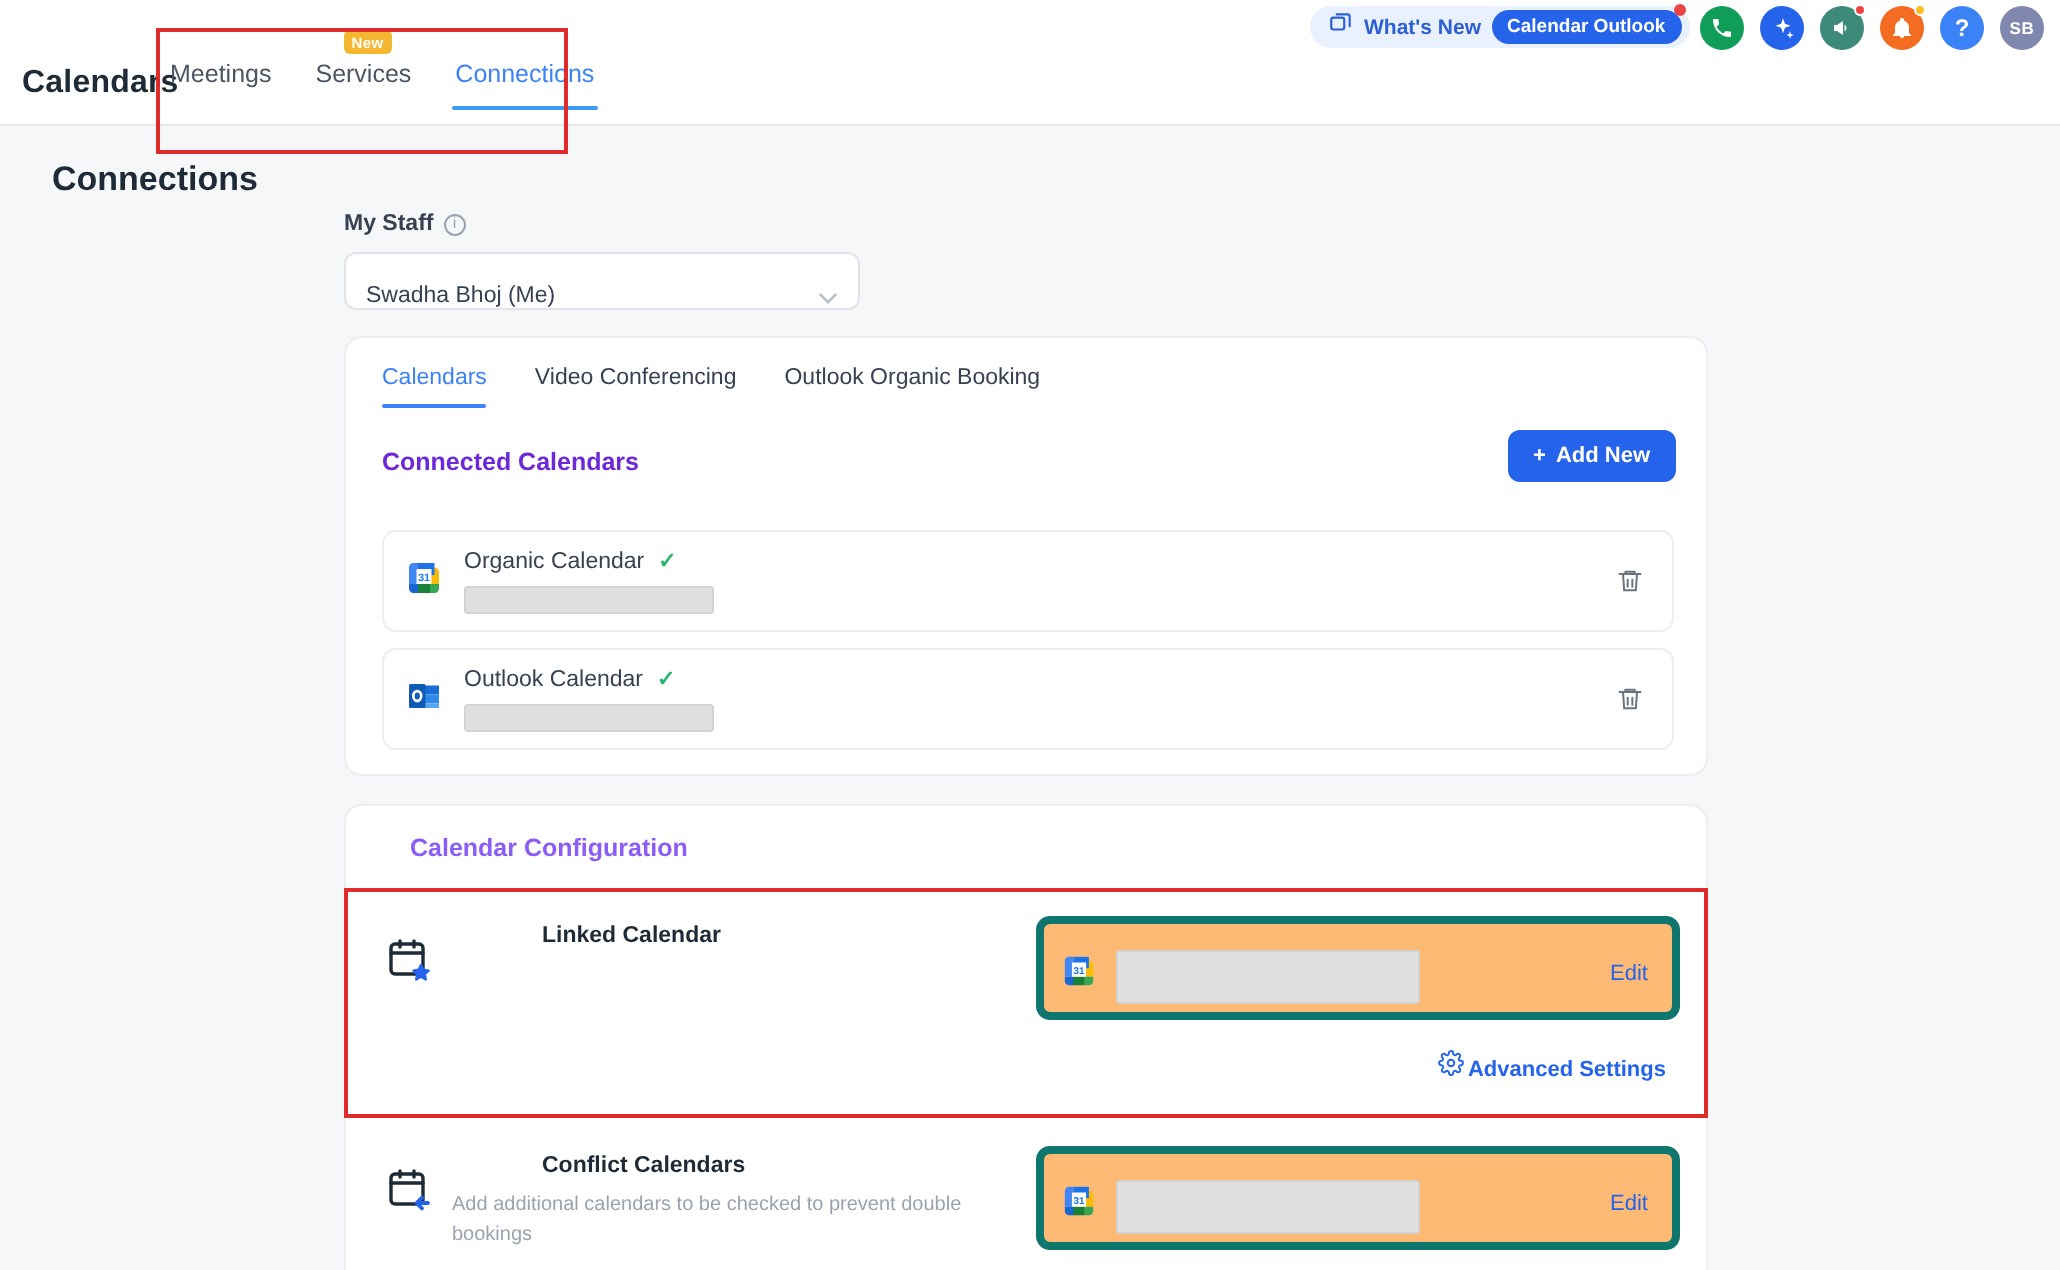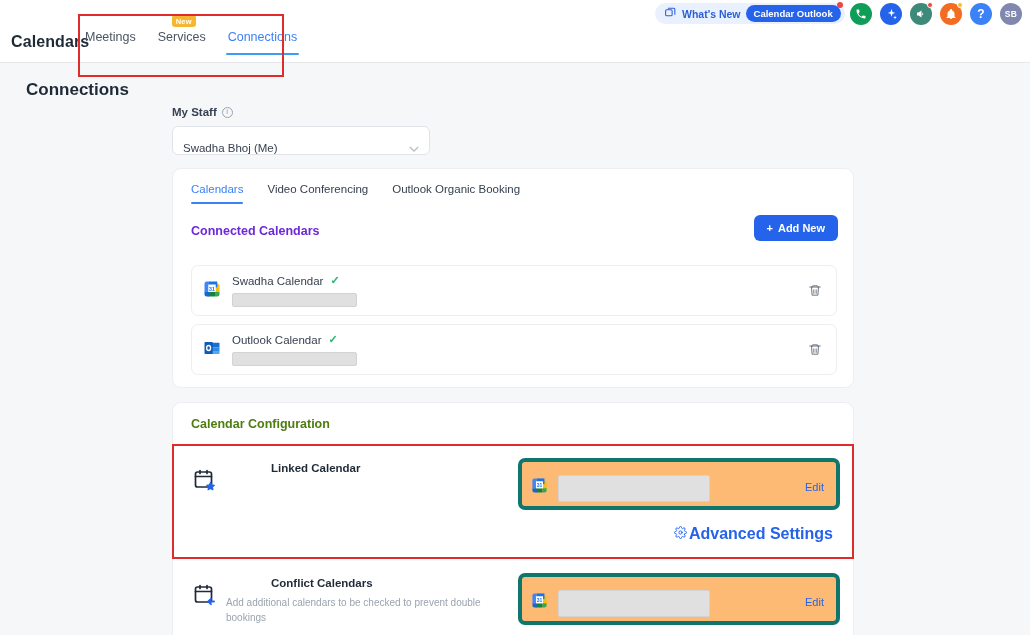--- a/index.html
+++ b/index.html
@@ -139,22 +139,22 @@
   .check { color: #2bb673; font-size: 11px; font-weight: bold; }
   .greybar { background: #e0e0e0; border: 1px solid #d3d3d3; border-radius: 2px; }
   .calrow .greybar { position: absolute; left: 40px; top: 27px; width: 125px; height: 14px; }
   .trash {
     position: absolute; right: 14px; top: 17px; cursor: pointer;
     color: #6b7280;
   }
 
   
   .config-head {
-    position: absolute; left: 18px; top: 14px;
-    font-size: 12.5px; color: #4d7c0f; font-weight: bold;
+    position: absolute; left: 32px; top: 14px;
+    font-size: 12.5px; color: #8b5cf6; font-weight: bold;
   }
   .divider { position: absolute; left: 0; right: 0; top: 42px; height: 1px; background: #eceef2; }
 
   .cfgrow { position: absolute; left: 0; width: 682px; }
   #cfgrow-0 { top: 43px; height: 112px; }
   #cfgrow-1 { top: 158px; height: 86px; }
 
   .cfg-icon { position: absolute; left: 20px; top: 22px; }
   .cfg-title {
     position: absolute; left: 53px; top: 16px;
@@ -171,21 +171,21 @@
   #cfgrow-1 .cfg-box { top: 12px; height: 52px; }
   .cfg-box .gicon { position: absolute; left: 9px; top: 15px; }
   .cfg-box .greybar { position: absolute; left: 36px; top: 13px; width: 152px; height: 27px; }
   .edit-link {
     position: absolute; right: 12px; top: 19px;
     font-size: 11px; color: #2563eb; cursor: pointer;
   }
   .adv-settings {
     position: absolute; right: 22px; top: 79px;
     display: flex; align-items: flex-end; gap: 2px;
-    font-size: 16px; color: #2563eb; cursor: pointer; font-weight: bold;
+    font-size: 11px; color: #2563eb; cursor: pointer; font-weight: bold;
   }
 
   
   .redbox {
     position: absolute; border: 2.5px solid #e02b2b; pointer-events: none;
   }
   #redbox-tabs { left: 78px; top: 14px; width: 206px; height: 63px; }
   #redbox-linked { left: 172px; top: 444px; width: 682px; height: 115px; }
 </style>
 </head>
@@ -302,21 +302,21 @@
           <path d="M32 32v12h6a6 6 0 0 0 6-6v-6H32z" fill="#34a853"></path>
           <path d="M10 32v6a6 6 0 0 0 6 6h16V32H10z" fill="#188038"></path>
           <path d="M4 32v6a6 6 0 0 0 6 6h6V32H4z" fill="#1967d2"></path>
           <path d="M10 4a6 6 0 0 0-6 6v22h12V4H10z" fill="#4285f4"></path>
           <path d="M16 4h22v16H16V4z" fill="#1a73e8"></path>
           <rect x="14" y="12" width="20" height="20" fill="#fff"></rect>
           <text x="24" y="28" font-size="14" font-family="Liberation Sans, sans-serif" fill="#1a73e8" text-anchor="middle" font-weight="bold">31</text>
         </svg>
       </span>
       <div class="ctitle">
-        <span>Swadha Calendar</span>
+        <span>Organic Calendar</span>
         <span class="check">✓</span>
       </div>
       <div class="greybar"></div>
       <span class="trash">
         <svg width="14" height="15" viewBox="0 0 24 24" fill="none" stroke="#6b7280" stroke-width="1.7" stroke-linecap="round" stroke-linejoin="round">
           <path d="M3 6h18M8 6V4h8v2M6 6l1 14h10l1-14M10 11v6M14 11v6"></path>
         </svg>
       </span>
     </div>
 

